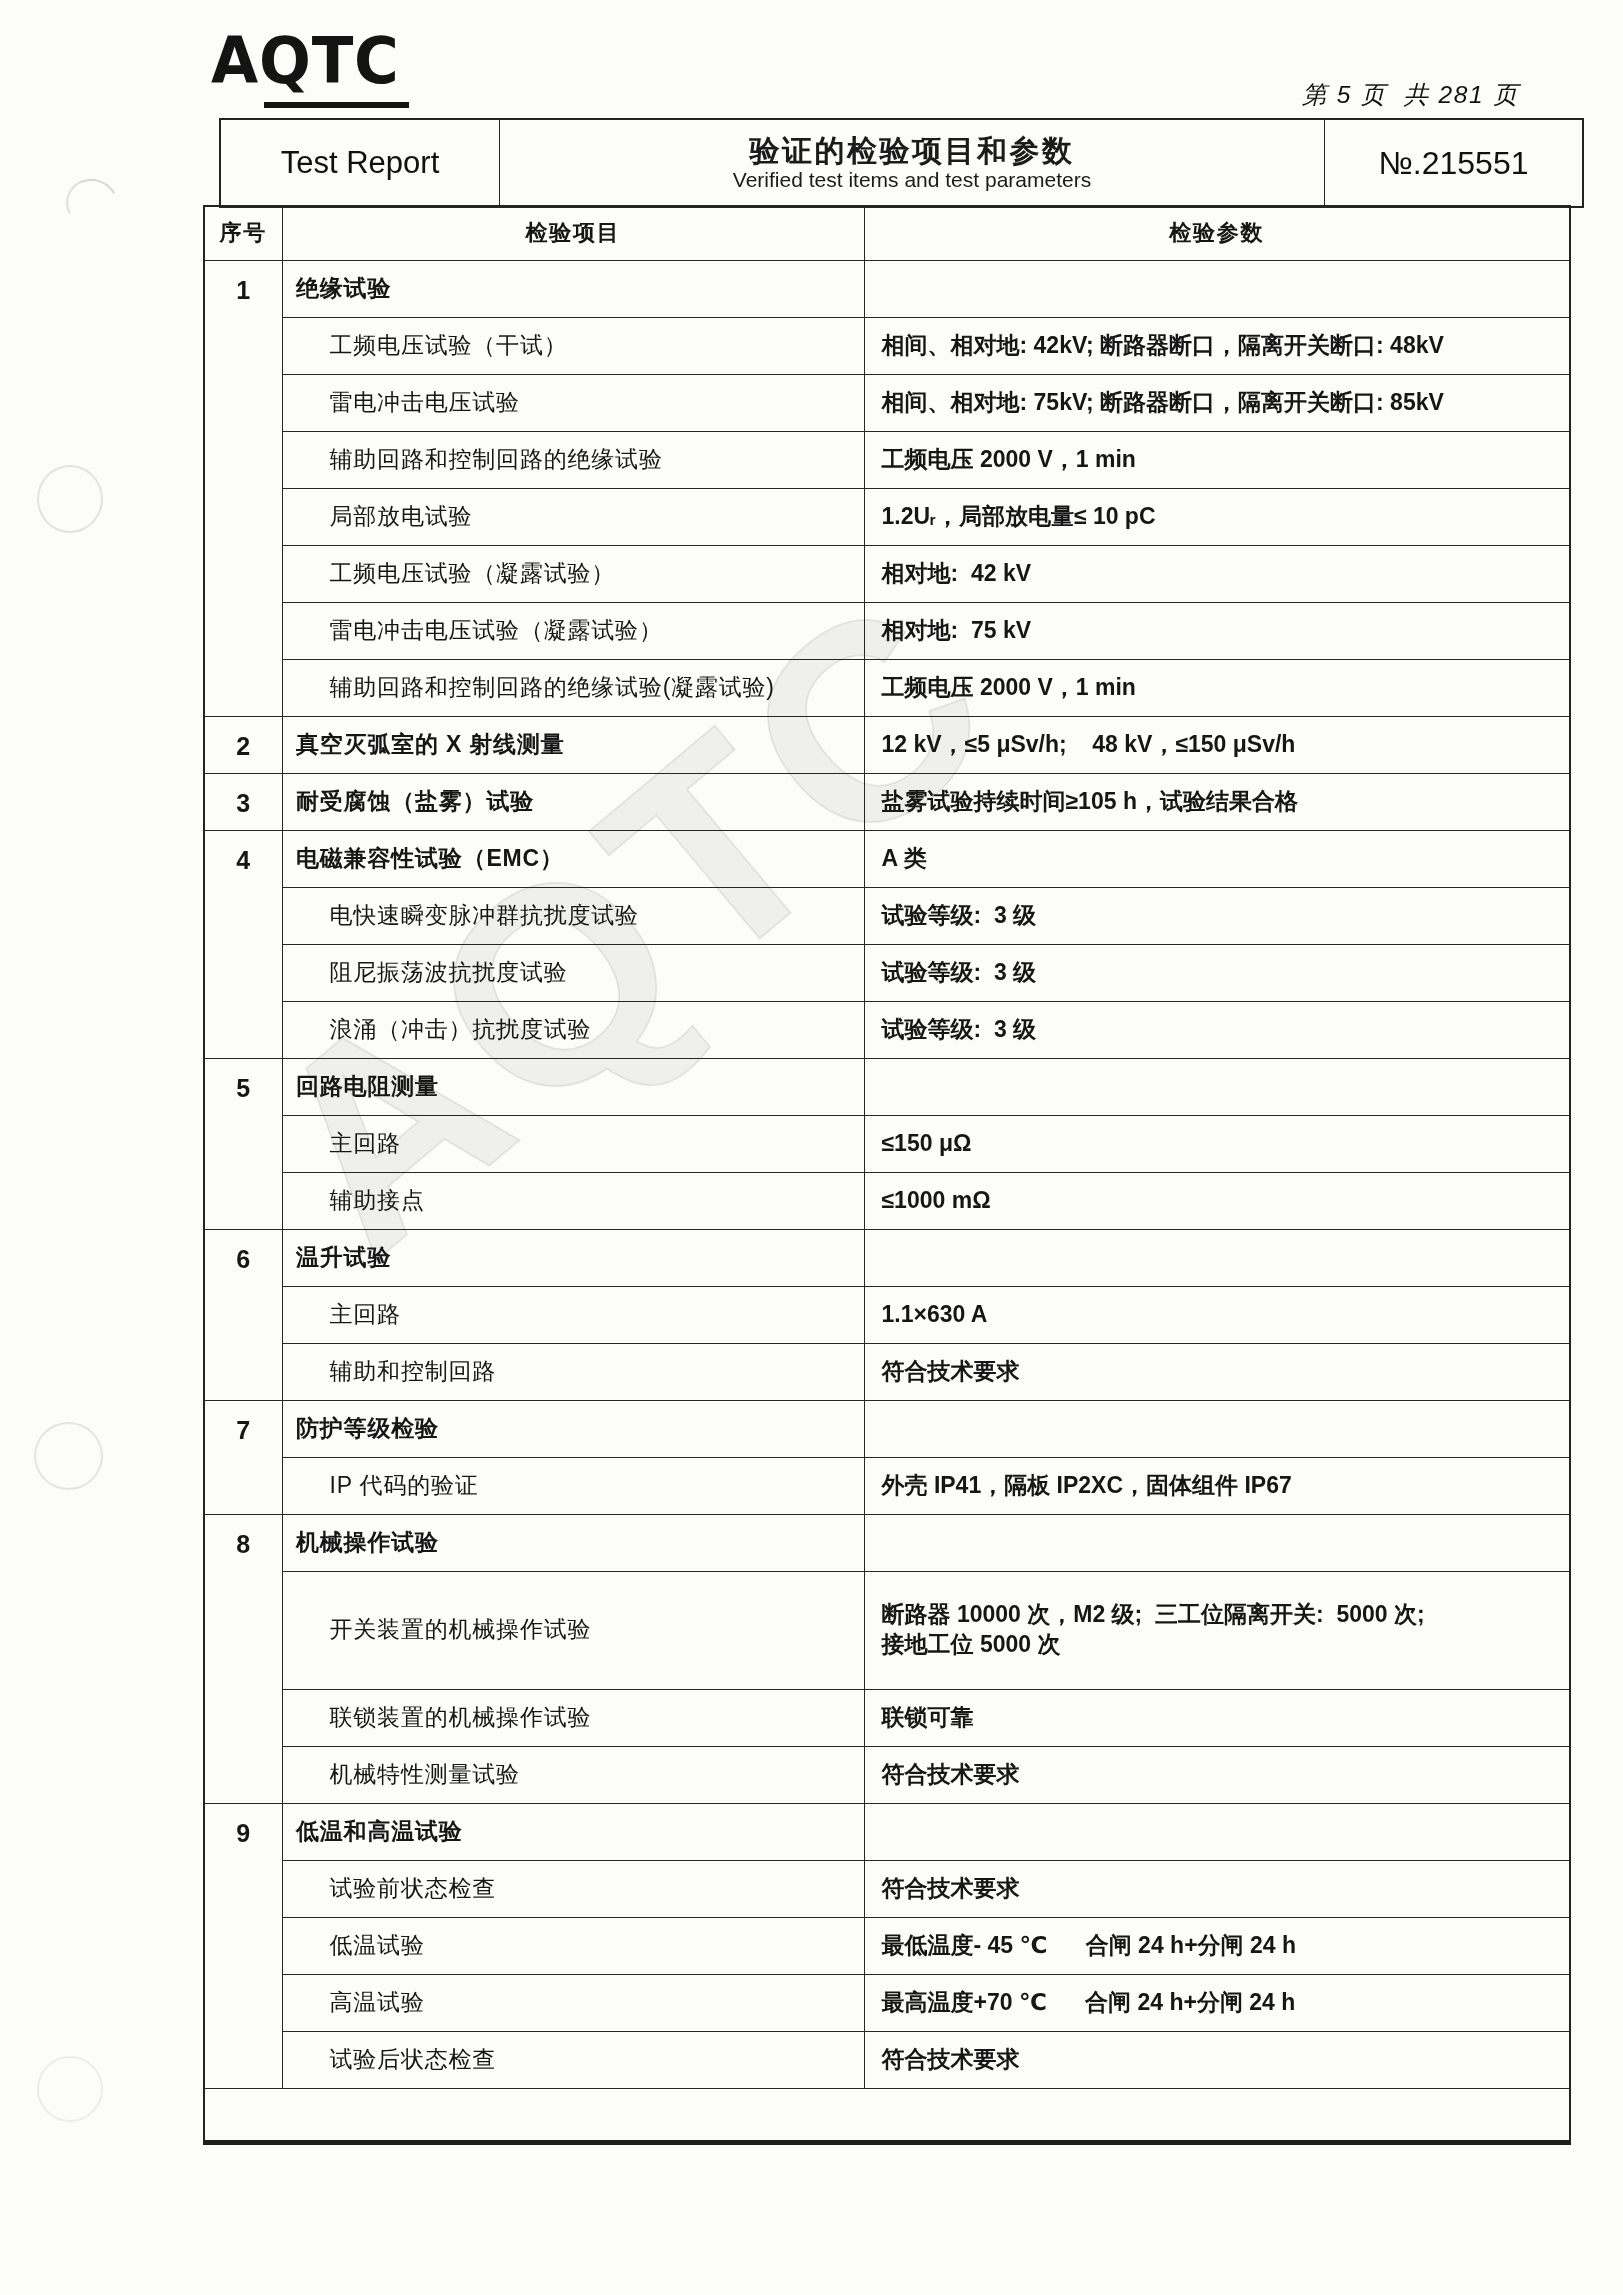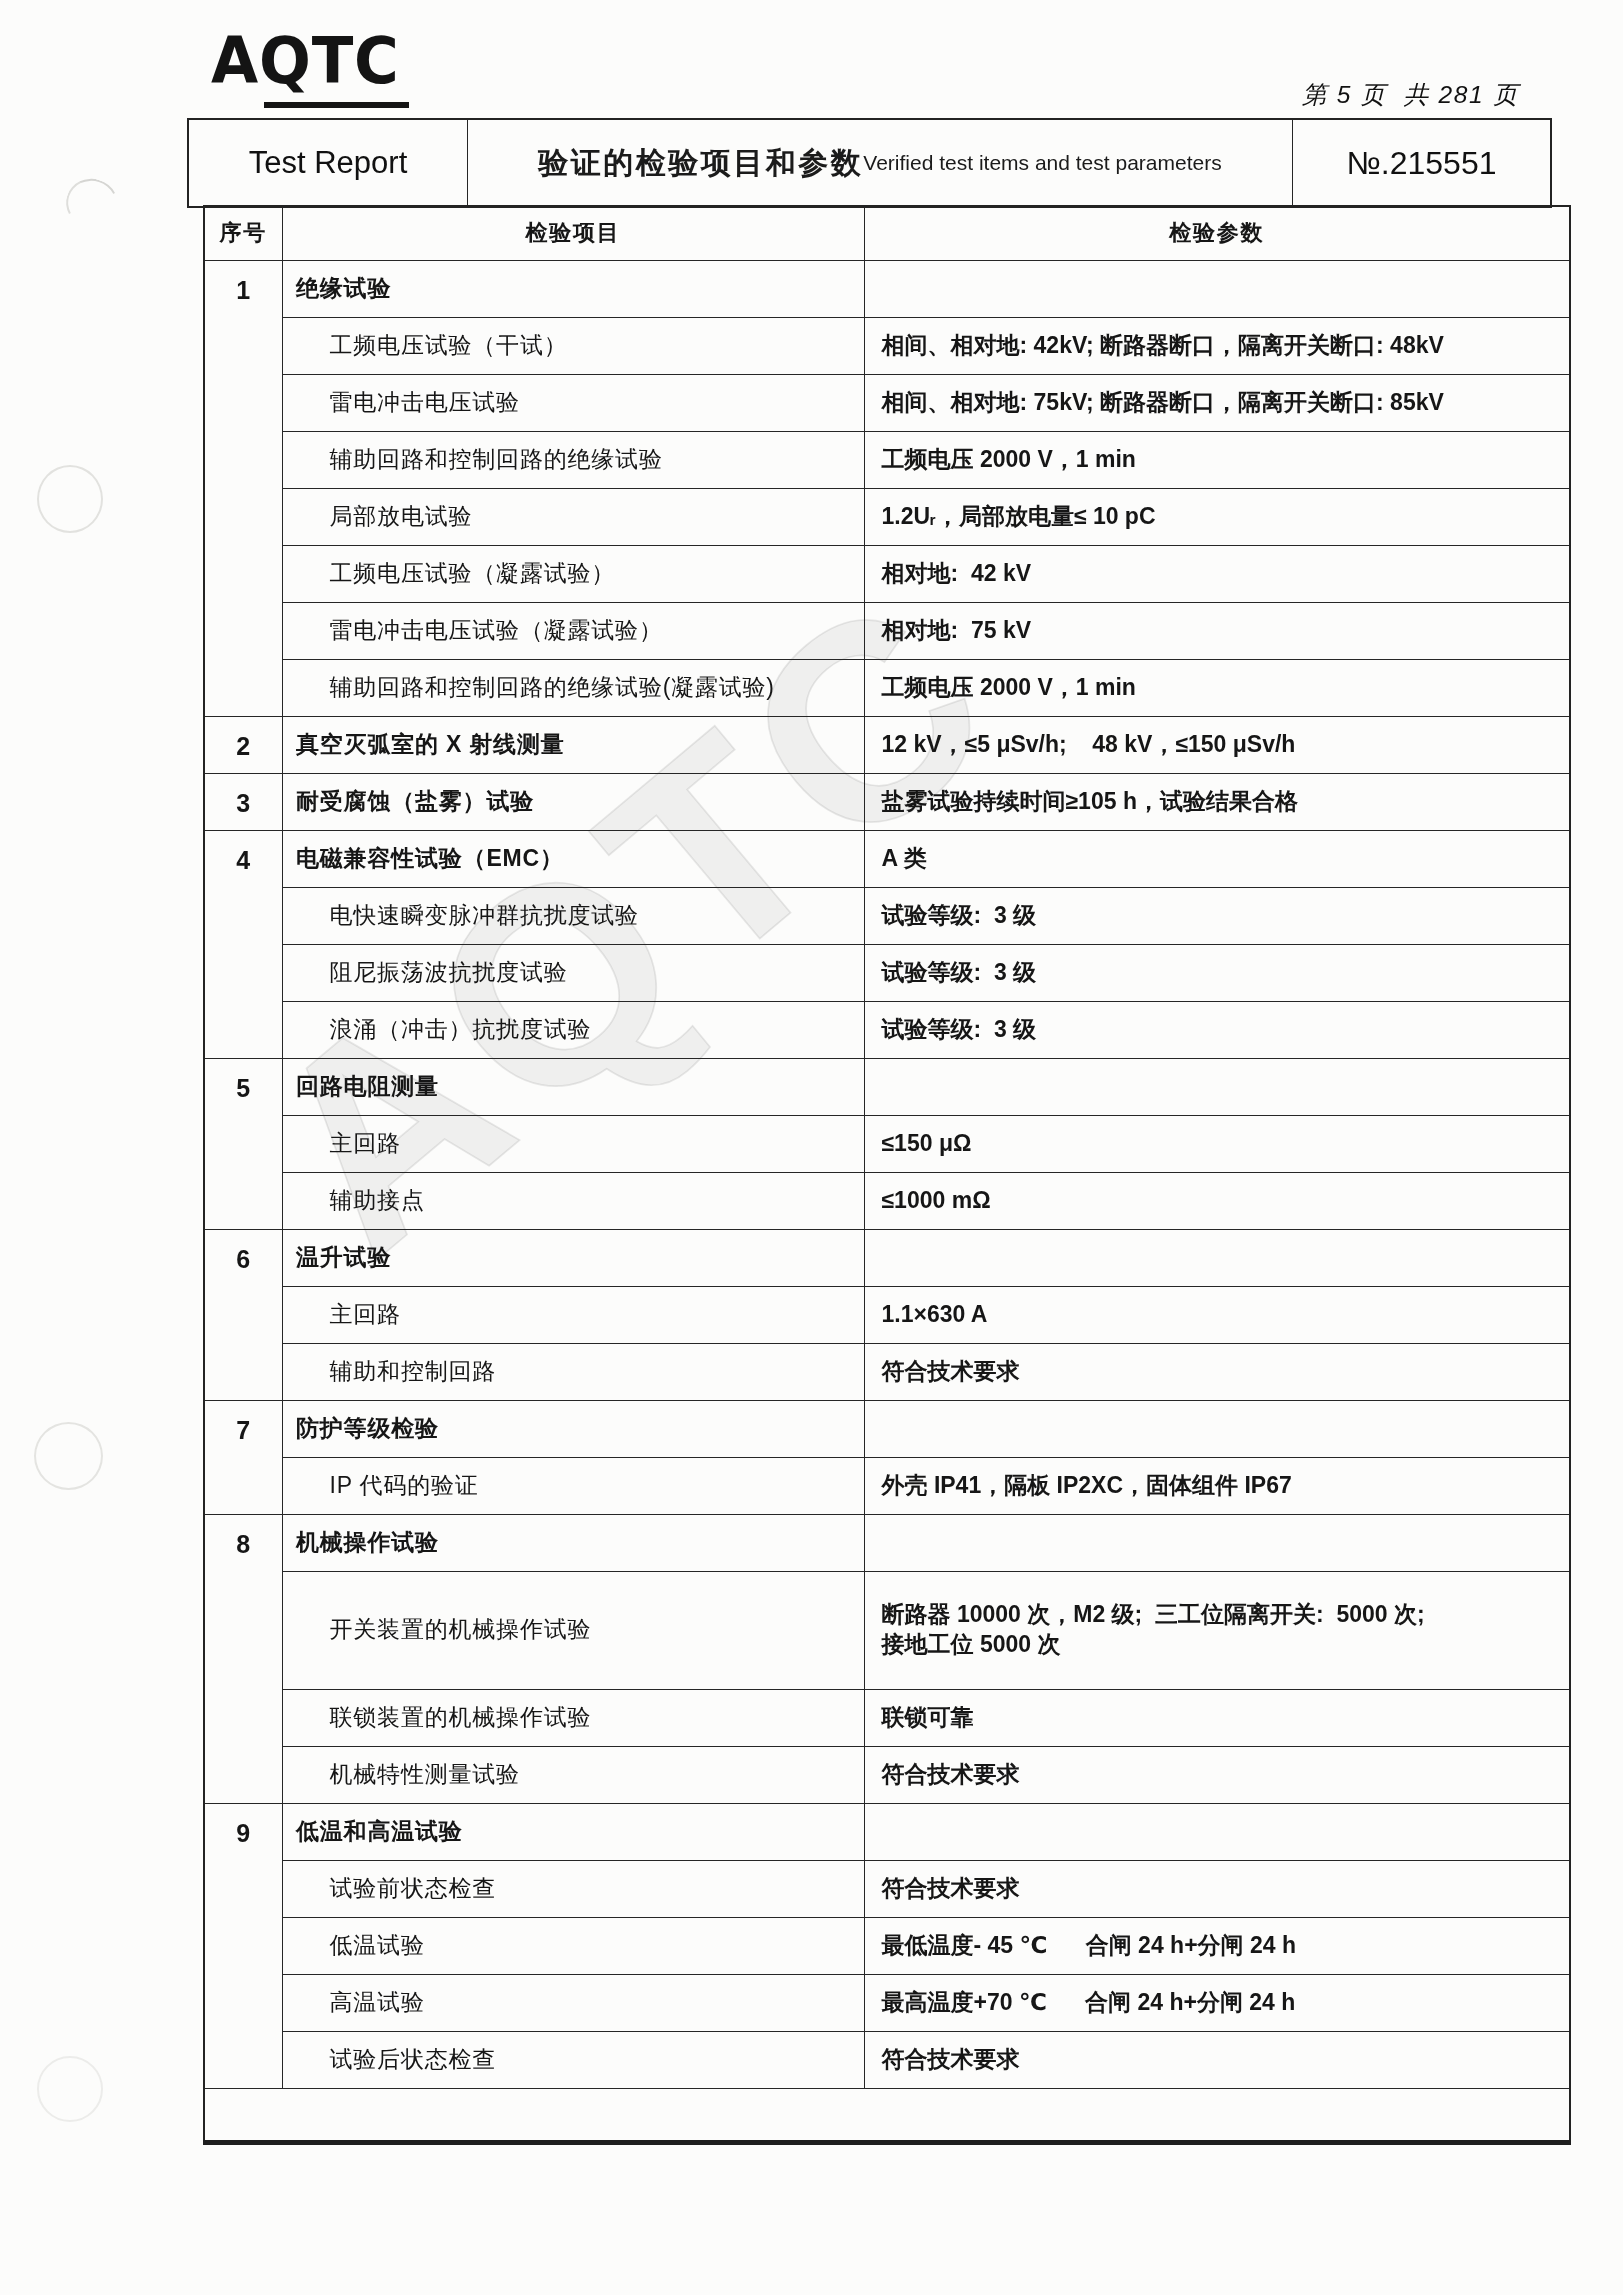--- a/index.html
+++ b/index.html
@@ -16,26 +16,26 @@
     font-weight:900;font-size:61px;letter-spacing:0.8px;color:#141414;
     transform:scaleY(1.05);
   }
   .logo-underline{position:absolute;left:264px;top:102px;width:145px;height:6px;background:#141414;}
   .page-info{
     position:absolute;left:1302px;top:78px;width:279px;
     font-size:24.5px;letter-spacing:1.7px;color:#111;white-space:pre-wrap;font-style:italic;
   }
   
   .hdr{
-    position:absolute;left:187px;top:118px;width:1365px;height:90px;
+    position:absolute;left:219px;top:118px;width:1365px;height:90px;
     border:2.5px solid #232323;box-sizing:border-box;display:flex;background:transparent;
   }
   .hdr-cell{display:flex;align-items:center;justify-content:center;box-sizing:border-box;}
   .hdr-report{width:279px;border-right:1.7px solid #262626;font-size:31px;color:#111;}
-  .hdr-title{flex:1;flex-direction:row;line-height:1.15;border-right:1.7px solid #262626;}
+  .hdr-title{flex:1;flex-direction:column;line-height:1.15;border-right:1.7px solid #262626;}
   .hdr-title .zh{font-size:30px;font-weight:700;letter-spacing:2.5px;}
   .hdr-title .en{font-size:21px;font-weight:400;}
   .hdr-no{width:257px;font-size:32px;color:#111;}
   
   table.tbl{
     position:absolute;left:203px;top:205px;width:1365px;
     border-collapse:collapse;table-layout:fixed;
     border:2.5px solid #232323;border-bottom:5px solid #1e1e1e;
   }
   .tbl th,.tbl td{border:1.7px solid #262626;box-sizing:border-box;padding:0;color:#161616;}

